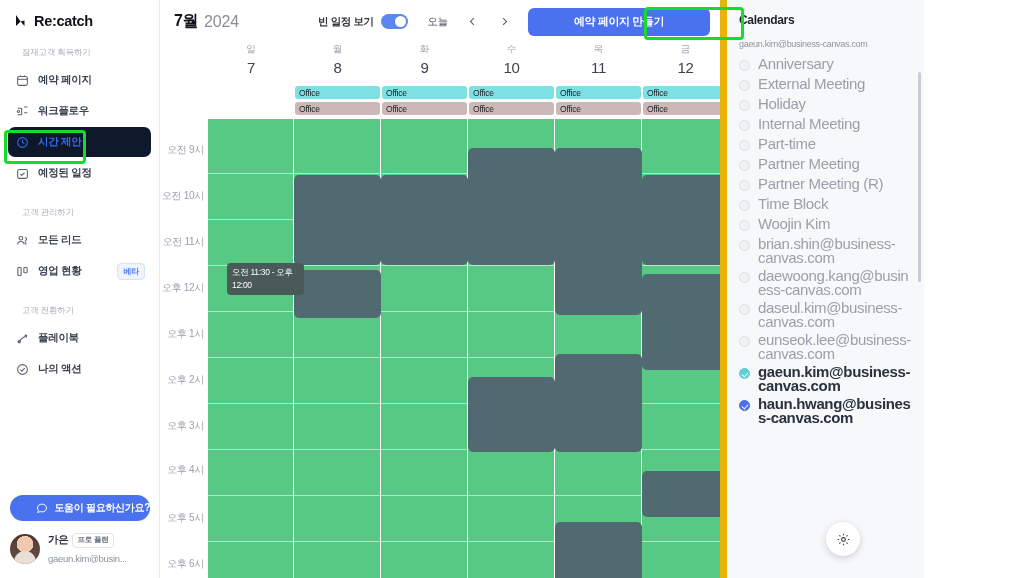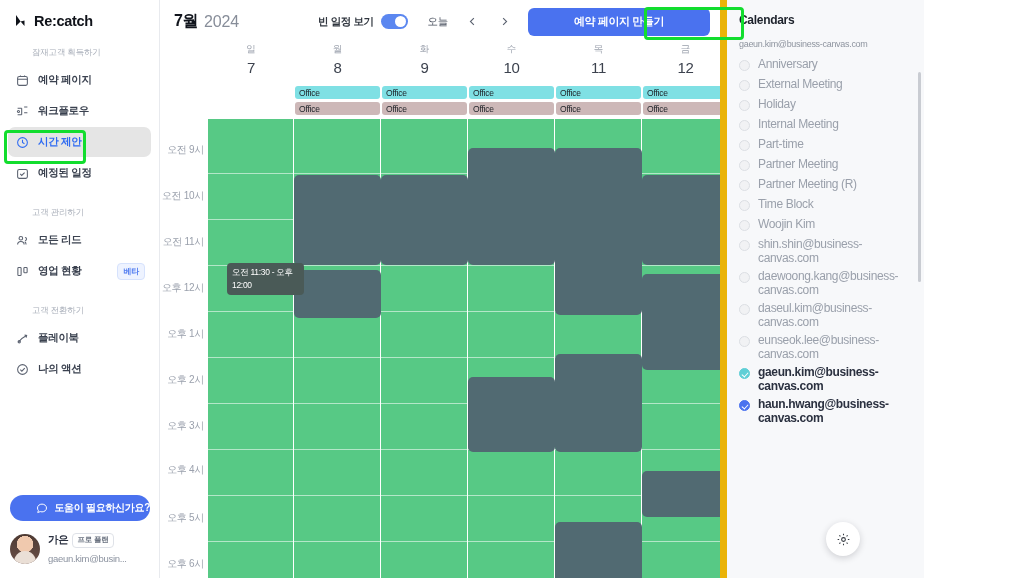--- a/index.html
+++ b/index.html
@@ -18,31 +18,31 @@
     width: 160px; height: 578px;
     background: #ffffff;
     border-right: 1px solid #e8eaee;
     position: relative;
     flex: 0 0 160px;
   }
   .brand { display: flex; align-items: center; gap: 6px; padding: 13px 0 0 14px; }
   .brand-mark { width: 14px; height: 14px; position: relative; }
   .brand-name { font-size: 14.5px; font-weight: 700; letter-spacing: -0.3px; color: #10131a; }
   .nav-group-title {
-    font-size: 8.5px; color: #a7adb8; padding: 18px 0 5px 32px; letter-spacing: -0.2px;
+    font-size: 8.5px; color: #a7adb8; padding: 18px 0 5px 14px; letter-spacing: -0.2px; margin-left: 8px;
   }
   .nav-item {
     display: flex; align-items: center; gap: 9px;
     height: 30px; margin: 1px 8px; padding-left: 7px;
     border-radius: 7px; cursor: pointer; position: relative;
   }
   .nav-item .ico { width: 14px; height: 14px; flex: 0 0 14px; display: flex; align-items: center; justify-content: center; }
   .nav-item .ico svg { width: 13px; height: 13px; display: block; }
   .nav-label { font-size: 10.5px; font-weight: 600; color: #3b4250; letter-spacing: -0.3px; }
-  .nav-item.active { background: #e5e5e5; }
+  .nav-item.active { background: #0f172a; }
   .nav-item.active .nav-label { color: #2f6bf2; }
   .nav-item.active .ico svg { stroke: #2f6bf2; }
   .badge-beta {
     margin-left: auto; margin-right: 6px;
     font-size: 8px; font-weight: 700; color: #4f7bf0;
     background: #eef3ff; border: 1px solid #d6e2fd;
     border-radius: 4px; padding: 2px 5px; letter-spacing: -0.2px;
   }
   
   .hl-ring { position: absolute; border: 3px solid #12dd2e; border-radius: 4px; pointer-events: none; z-index: 40; }
@@ -135,21 +135,21 @@
   .right h3 { font-size: 12px; font-weight: 700; color: #1d222b; padding: 13px 0 0 12px; letter-spacing: -0.3px; }
   .acct { font-size: 9px; color: #8e949f; padding: 12px 0 6px 12px; letter-spacing: -0.3px; }
   .cal-item { display: flex; align-items: flex-start; gap: 8px; padding: 2px 12px 2px 12px; min-height: 20px; cursor: pointer; }
   .cbox { width: 11px; height: 11px; border-radius: 50%; border: 1px solid #dcdfe4; background: #f1f2f4; flex: 0 0 11px; margin-top: 3px; }
   .cbox.on { background: #5fcfd6; border-color: #5fcfd6; position: relative; }
   .cbox.on.blue { background: #4a72ef; border-color: #4a72ef; }
   .cbox.on::after {
     content: ""; position: absolute; left: 3px; top: 1.5px; width: 3px; height: 5px;
     border: solid #fff; border-width: 0 1.4px 1.4px 0; transform: rotate(42deg);
   }
-  .cal-label { font-size: 12px; color: #9aa0ab; letter-spacing: -0.35px; line-height: 14px; word-break: break-word; }
+  .cal-label { font-size: 15px; color: #9aa0ab; letter-spacing: -0.35px; line-height: 14px; word-break: break-word; }
   .cal-item.sel .cal-label { color: #2b3140; font-weight: 600; }
   .scrollbar { position: absolute; right: 3px; top: 72px; width: 3px; height: 210px; border-radius: 2px; background: #c9ccd2; }
   .gear-fab {
     position: absolute; right: 64px; bottom: 22px; width: 34px; height: 34px; border-radius: 50%;
     background: #fff; box-shadow: 0 2px 7px rgba(20,24,36,0.18);
     display: flex; align-items: center; justify-content: center; cursor: pointer; z-index: 30;
   }
   .gear-fab svg { width: 15px; height: 15px; display: block; }
 </style>
 </head>
@@ -429,21 +429,21 @@
     <div class="cal-item">
         <span class="cbox"></span>
         <span class="cal-label">Time Block</span>
       </div>
     <div class="cal-item">
         <span class="cbox"></span>
         <span class="cal-label">Woojin Kim</span>
       </div>
     <div class="cal-item">
         <span class="cbox"></span>
-        <span class="cal-label">shin.shin@business-canvas.com</span>
+        <span class="cal-label">brian.shin@business-canvas.com</span>
       </div>
     <div class="cal-item">
         <span class="cbox"></span>
         <span class="cal-label">daewoong.kang@business-canvas.com</span>
       </div>
     <div class="cal-item">
         <span class="cbox"></span>
         <span class="cal-label">daseul.kim@business-canvas.com</span>
       </div>
     <div class="cal-item">

